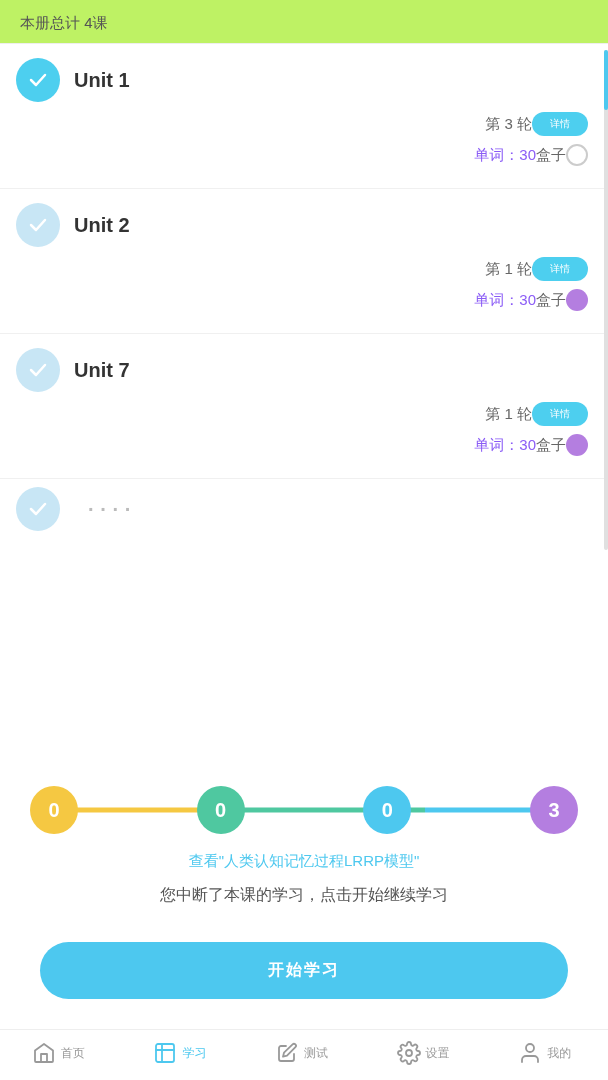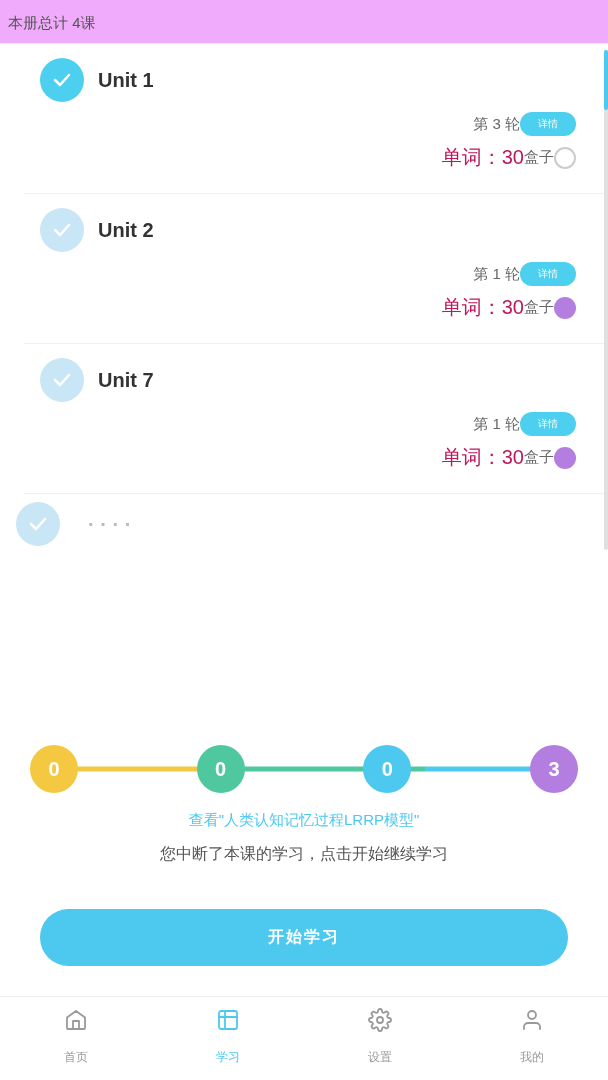--- a/index.html
+++ b/index.html
@@ -9,38 +9,37 @@
       background: #f5f7fa;
       font-family: -apple-system, 'PingFang SC', 'Microsoft YaHei', sans-serif;
       display: flex;
       flex-direction: column;
       position: relative;
       overflow-x: hidden;
     }
 
     
     .header {
-      background: #f0abfc;
-      padding: 14px 8px 10px;
+      background: #bef264;
+      padding: 14px 20px 10px;
       border-bottom: 1px solid #eee;
     }
     .header-title {
       font-size: 15px;
       color: #555;
     }
 
     
     .unit-list {
       background: #fff;
       flex: 1;
     }
     .unit-item {
       border-bottom: 1px solid #f0f0f0;
-      padding: 14px 32px 14px 16px;
-      margin-left: 24px;
+      padding: 14px 20px 14px 16px;
     }
     .unit-header {
       display: flex;
       align-items: center;
       margin-bottom: 10px;
     }
     .unit-icon {
       width: 44px;
       height: 44px;
       border-radius: 50%;
@@ -81,22 +80,22 @@
     .detail-btn {
       background: #4dcfef;
       color: #fff;
       border: none;
       border-radius: 18px;
       padding: 5px 18px;
       font-size: 10px;
       cursor: pointer;
     }
     .word-count {
-      font-size: 20px;
-      color: #be185d;
+      font-size: 15px;
+      color: #8b5cf6;
     }
     .box-area {
       display: flex;
       align-items: center;
       gap: 0;
     }
     .box-label {
       font-size: 15px;
       color: #666;
     }
@@ -192,21 +191,21 @@
       text-align: center;
       color: #4dc8ef;
       font-size: 15px;
       margin-bottom: 14px;
       cursor: pointer;
     }
     .reminder-text {
       text-align: center;
       font-size: 16px;
       color: #555;
-      margin-bottom: 8px;
+      margin-bottom: 0;
       padding: 0 10px;
     }
 
     
     .start-section {
       background: #fff;
       padding: 20px 40px 30px;
     }
     .start-btn {
       width: 100%;
@@ -227,23 +226,23 @@
       border-top: 1px solid #eee;
       display: flex;
       justify-content: space-around;
       align-items: center;
       padding: 10px 0 14px;
       position: sticky;
       bottom: 0;
     }
     .nav-item {
       display: flex;
-      flex-direction: column;
-      align-items: center;
-      gap: 16px;
+      flex-direction: row;
+      align-items: center;
+      gap: 4px;
       cursor: pointer;
       min-width: 60px;
     }
     .nav-icon {
       width: 26px;
       height: 26px;
       display: flex;
       align-items: center;
       justify-content: center;
     }
@@ -420,20 +419,29 @@
     <div class="nav-icon active">
       <svg width="24" height="24" viewBox="0 0 24 24" fill="none" stroke="#4dc8ef" stroke-width="1.8" stroke-linecap="round" stroke-linejoin="round">
         <rect x="3" y="3" width="18" height="18" rx="2"></rect>
         <line x1="3" y1="9" x2="21" y2="9"></line>
         <line x1="9" y1="3" x2="9" y2="21"></line>
       </svg>
     </div>
     <span class="nav-label active">学习</span>
   </div>
 
+  <div class="nav-item">
+    <div class="nav-icon">
+      <svg width="24" height="24" viewBox="0 0 24 24" fill="none" stroke="#999" stroke-width="1.8" stroke-linecap="round" stroke-linejoin="round">
+        <path d="M11 5H6a2 2 0 00-2 2v11a2 2 0 002 2h11a2 2 0 002-2v-5"></path>
+        <path d="M17.586 3.414a2 2 0 012.828 2.828L12 14.657l-4 1 1-4 8.586-8.243z"></path>
+      </svg>
+    </div>
+    <span class="nav-label">测试</span>
+  </div>
 
   <div class="nav-item">
     <div class="nav-icon">
       <svg width="24" height="24" viewBox="0 0 24 24" fill="none" stroke="#999" stroke-width="1.8" stroke-linecap="round" stroke-linejoin="round">
         <circle cx="12" cy="12" r="3"></circle>
         <path d="M19.4 15a1.65 1.65 0 00.33 1.82l.06.06a2 2 0 010 2.83 2 2 0 01-2.83 0l-.06-.06a1.65 1.65 0 00-1.82-.33 1.65 1.65 0 00-1 1.51V21a2 2 0 01-4 0v-.09A1.65 1.65 0 009 19.4a1.65 1.65 0 00-1.82.33l-.06.06a2 2 0 01-2.83-2.83l.06-.06A1.65 1.65 0 004.68 15a1.65 1.65 0 00-1.51-1H3a2 2 0 010-4h.09A1.65 1.65 0 004.6 9a1.65 1.65 0 00-.33-1.82l-.06-.06a2 2 0 012.83-2.83l.06.06A1.65 1.65 0 009 4.68a1.65 1.65 0 001-1.51V3a2 2 0 014 0v.09a1.65 1.65 0 001 1.51 1.65 1.65 0 001.82-.33l.06-.06a2 2 0 012.83 2.83l-.06.06A1.65 1.65 0 0019.4 9a1.65 1.65 0 001.51 1H21a2 2 0 010 4h-.09a1.65 1.65 0 00-1.51 1z"></path>
       </svg>
     </div>
     <span class="nav-label">设置</span>
   </div>

